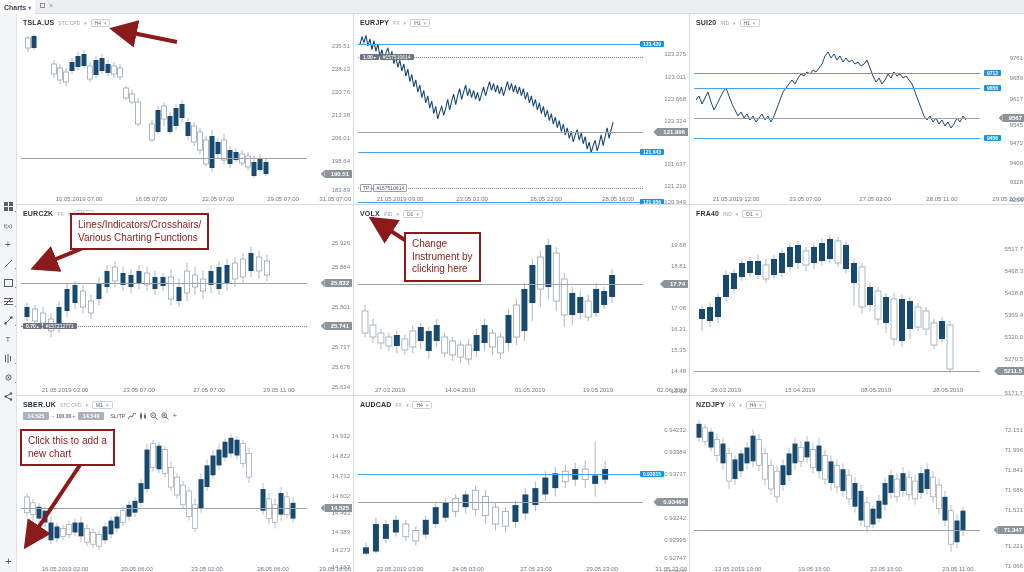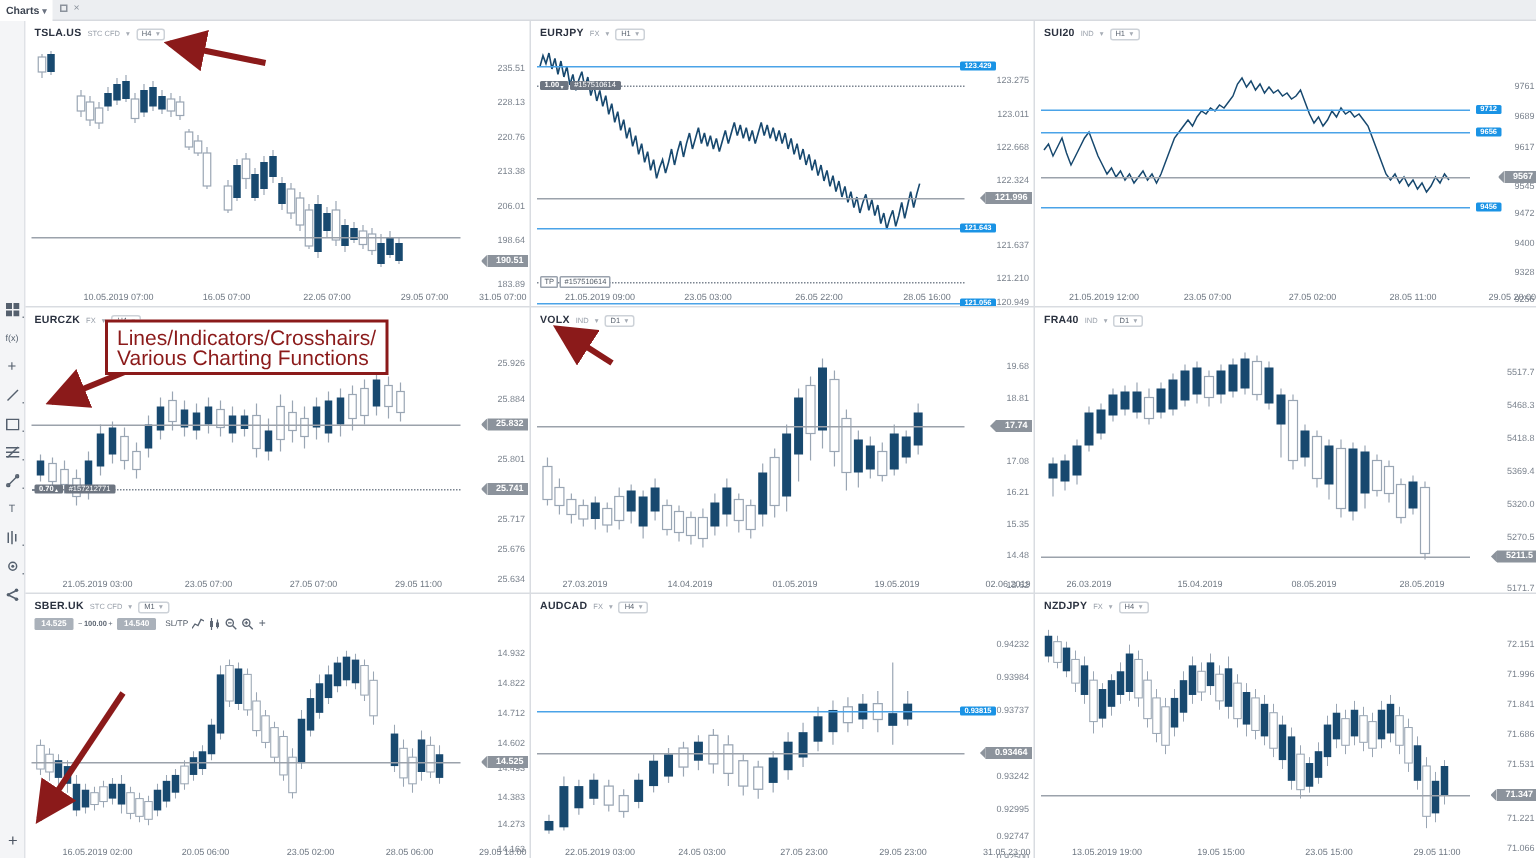--- a/index.html
+++ b/index.html
@@ -146,21 +146,21 @@
     border: 1px solid #9aa2ad; background: #fff; color: #4f5863;
     font-size: 5px; padding: 0 2px; border-radius: 1px;
   }
 
   
   .anno {
     position: absolute; z-index: 20;
     border: 2px solid #8b1a1a; background: #ffffff; color: #8b1a1a;
     font-size: 11px; line-height: 13px; padding: 4px 6px; font-weight: normal;
   }
-  .anno.small { font-size: 14px; line-height: 12.5px; }
+  .anno.small { font-size: 10px; line-height: 12.5px; }
   svg.arrow { position: absolute; z-index: 19; overflow: visible; }
 </style>
 </head>
 <body>
 
 <div id="app">
 
   <div class="titlebar">
     <div class="tb-tab">
       <span>Charts</span>
@@ -1171,23 +1171,28 @@
 Various Charting Functions</div>
 
   <svg class="arrow" style="left:366px; top:214px; width:48px; height:34px;">
     <defs>
         <marker id="ah3" markerWidth="7" markerHeight="7" refX="6" refY="3.5" orient="auto">
           <polygon points="0 0, 7 3.5, 0 7" fill="#8b1a1a"></polygon>
         </marker>
       </defs>
     <line x1="42" y1="28" x2="6" y2="5" stroke="#8b1a1a" stroke-width="4" marker-end="url(#ah3)"></line>
   </svg>
+  <div class="anno small" style="left:404px; top:232px; white-space:pre-line;">Change
+Instrument by
+clicking here</div>
 
   <svg class="arrow" style="left:16px; top:458px; width:74px; height:98px;">
     <defs>
         <marker id="ah4" markerWidth="7" markerHeight="7" refX="6" refY="3.5" orient="auto">
           <polygon points="0 0, 7 3.5, 0 7" fill="#8b1a1a"></polygon>
         </marker>
       </defs>
     <line x1="66" y1="4" x2="10" y2="88" stroke="#8b1a1a" stroke-width="4" marker-end="url(#ah4)"></line>
   </svg>
+  <div class="anno small" style="left:20px; top:429px; white-space:pre-line;">Click this to add a
+new chart</div>
 
 </div>
 
 </body></html>

